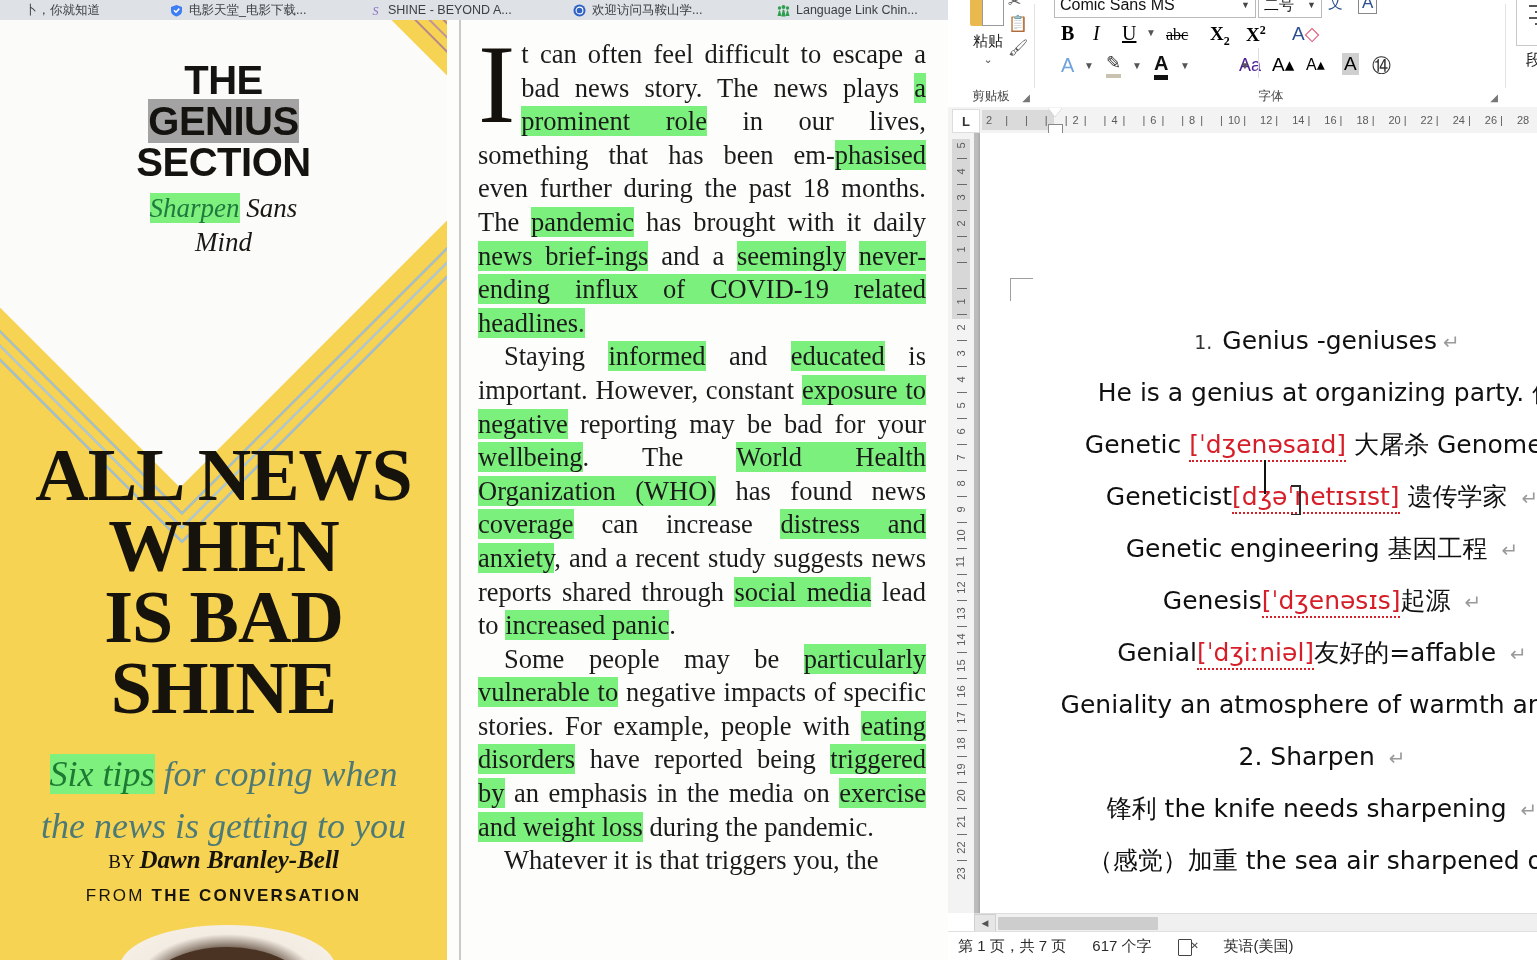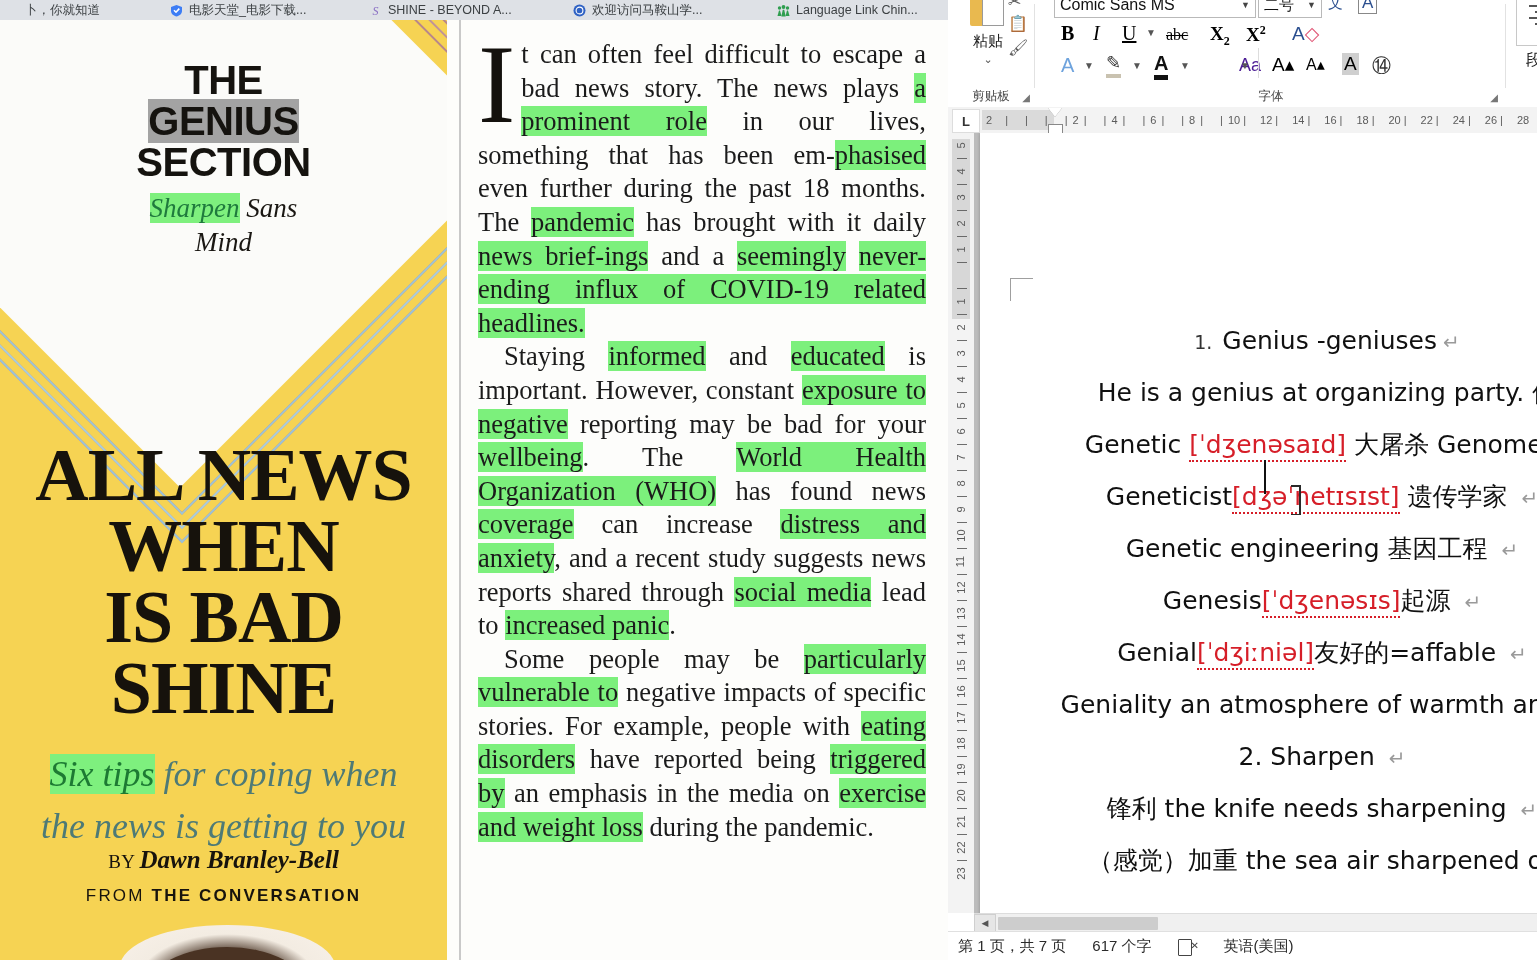--- a/index.html
+++ b/index.html
@@ -347,20 +347,21 @@
   <div id="mag-article">
     <p>
       <span class="dropcap">I</span><span>t can often feel difficult to escape a bad news story. The news plays </span><span class="hl">a prominent role</span><span> in our lives, something that has been em-</span><span class="hl">phasised</span><span> even further during the past 18 months. The </span><span class="hl">pandemic</span><span> has brought with it daily </span><span class="hl">news brief-ings</span><span> and a </span><span class="hl">seemingly</span><span> </span><span class="hl">never-ending influx of COVID-19 related headlines.</span>
     </p>
     <p>
       <span>Staying </span><span class="hl">informed</span><span> and </span><span class="hl">educated</span><span> is important. However, constant </span><span class="hl">exposure to negative</span><span> reporting may be bad for your </span><span class="hl">wellbeing</span><span>. The </span><span class="hl">World Health Organization (WHO)</span><span> has found news </span><span class="hl">coverage</span><span> can increase </span><span class="hl">distress and anxiety</span><span>, and a recent study suggests news reports shared through </span><span class="hl">social media</span><span> lead to </span><span class="hl">increased panic</span><span>.</span>
     </p>
     <p>
       <span>Some people may be </span><span class="hl">particularly</span><span> </span><span class="hl">vulnerable to</span><span> negative impacts of specific stories. For example, people with </span><span class="hl">eating disorders</span><span> have reported being </span><span class="hl">triggered by</span><span> an emphasis in the media on </span><span class="hl">exercise and weight loss</span><span> during the pandemic.</span>
     </p>
+    <p>Whatever it is that triggers you, the</p>
   </div>
 </div>
 
 <div id="word">
 
   <div id="ribbon">
 
     <div class="rgroup" id="g-clip">
       <div id="paste-ico">
         <div class="board"></div>

